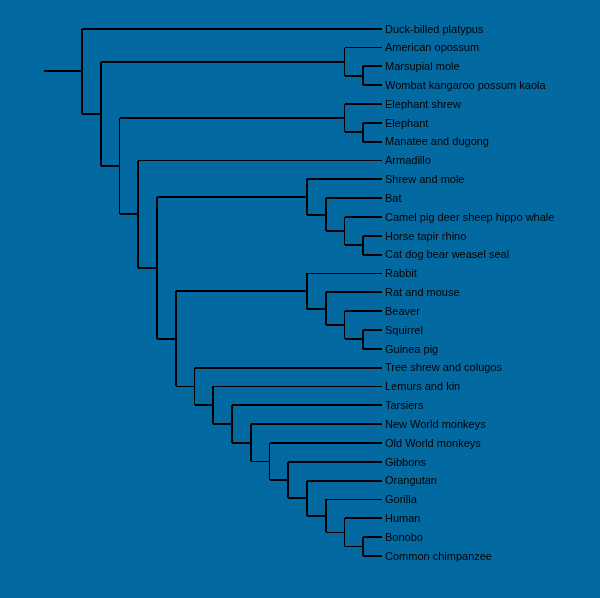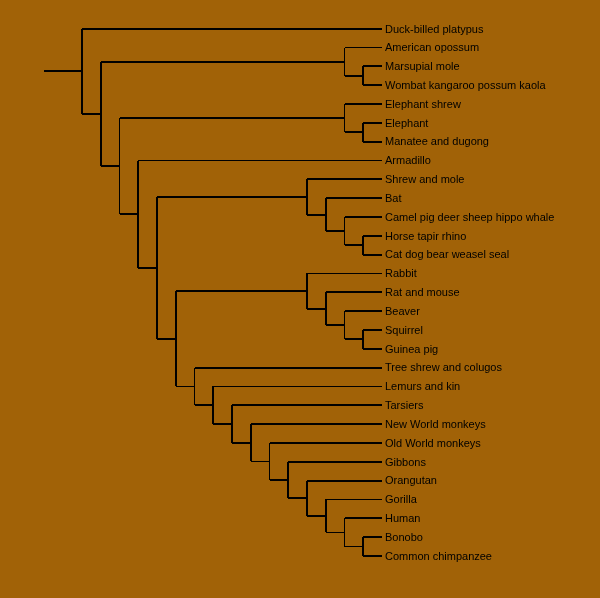--- a/index.html
+++ b/index.html
@@ -4,21 +4,21 @@
 <style>
   html, body {
     margin: 0;
     padding: 0;
     background: #ffffff;
   }
   .figure {
     position: relative;
     width: 600px;
     height: 598px;
-    background: #a16207;
+    background: #0369a1;
     overflow: hidden;
     font-family: "Liberation Sans", sans-serif;
   }
   svg text {
     font-family: "Liberation Sans", sans-serif;
     font-size: 11px;
     fill: #000000;
   }
 </style>
 </head>

